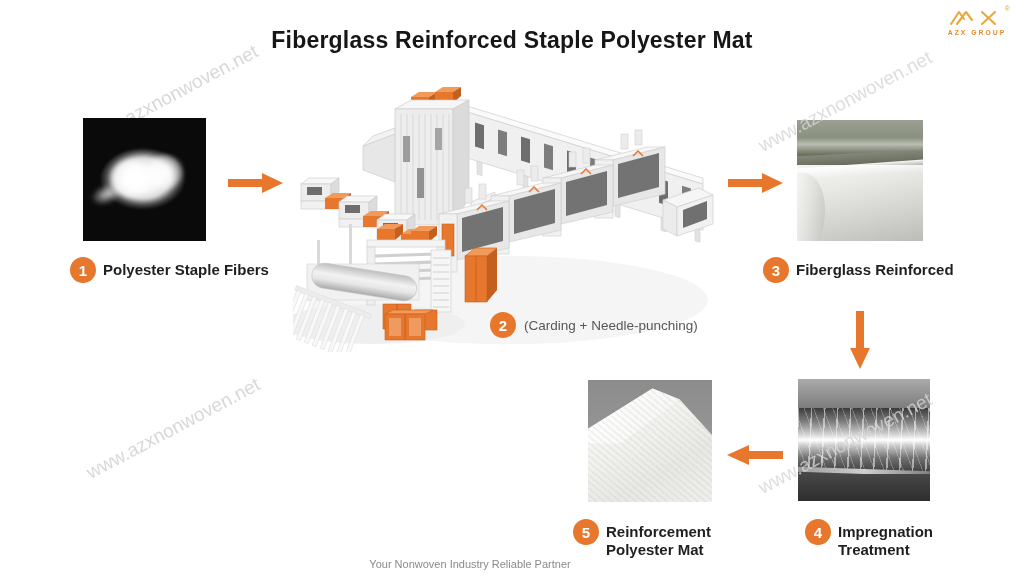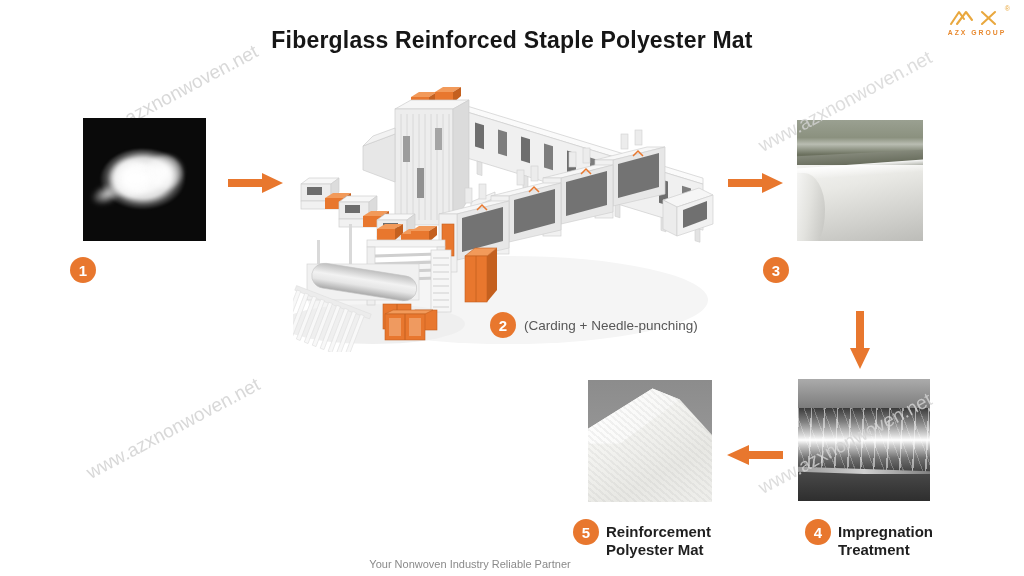--- a/index.html
+++ b/index.html
@@ -350,25 +350,27 @@
         <path d="M56 7 H22 V1 L0 11 L22 21 V15 H56 Z" fill="#E8772E"></path>
       </svg>
   </div>
 
   <div class="badge" id="badge-1">1</div>
   <div class="badge" id="badge-2">2</div>
   <div class="badge" id="badge-3">3</div>
   <div class="badge" id="badge-4">4</div>
   <div class="badge" id="badge-5">5</div>
 
+  <div class="step-label" id="label-1">Polyester Staple Fibers</div>
 
   <div class="step-label" id="label-2">
     <div class="sublabel">(Carding + Needle-punching)</div>
   </div>
 
+  <div class="step-label" id="label-3">Fiberglass Reinforced</div>
 
   <div class="step-label" id="label-5">
     <div>Reinforcement</div>
     <div>Polyester Mat</div>
   </div>
 
   <div class="step-label" id="label-4">
     <div>Impregnation</div>
     <div>Treatment</div>
   </div>

